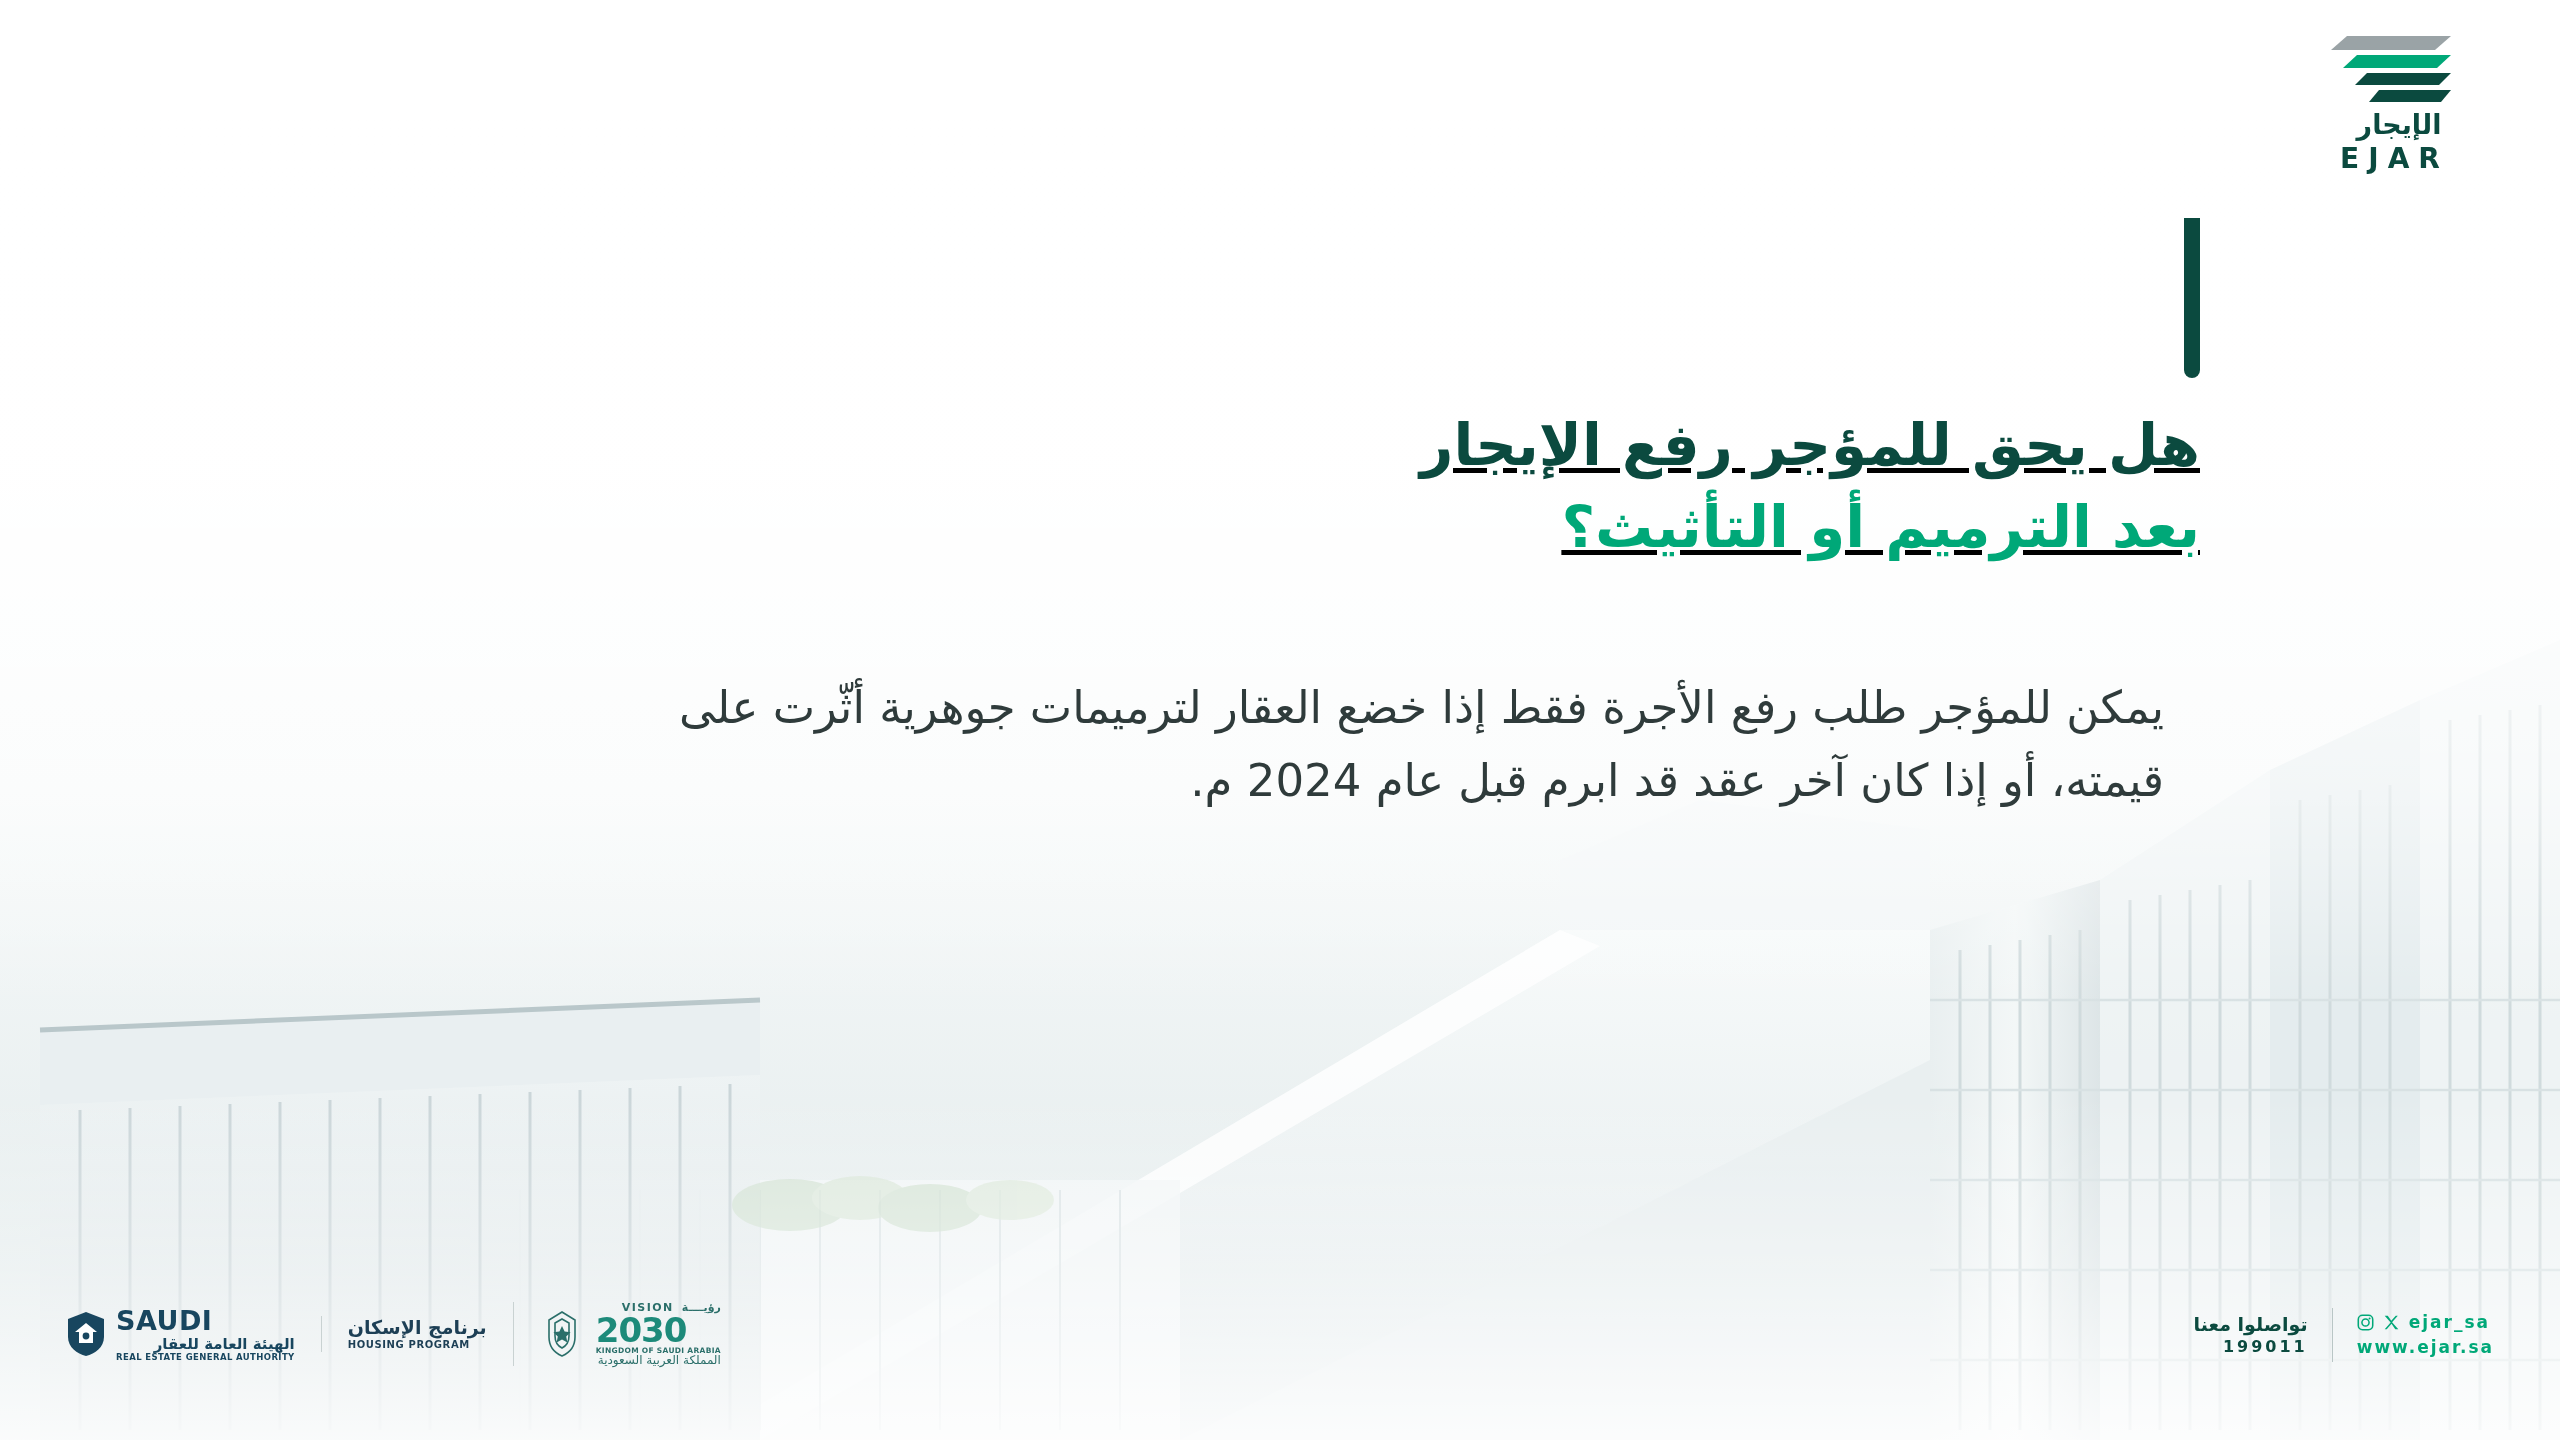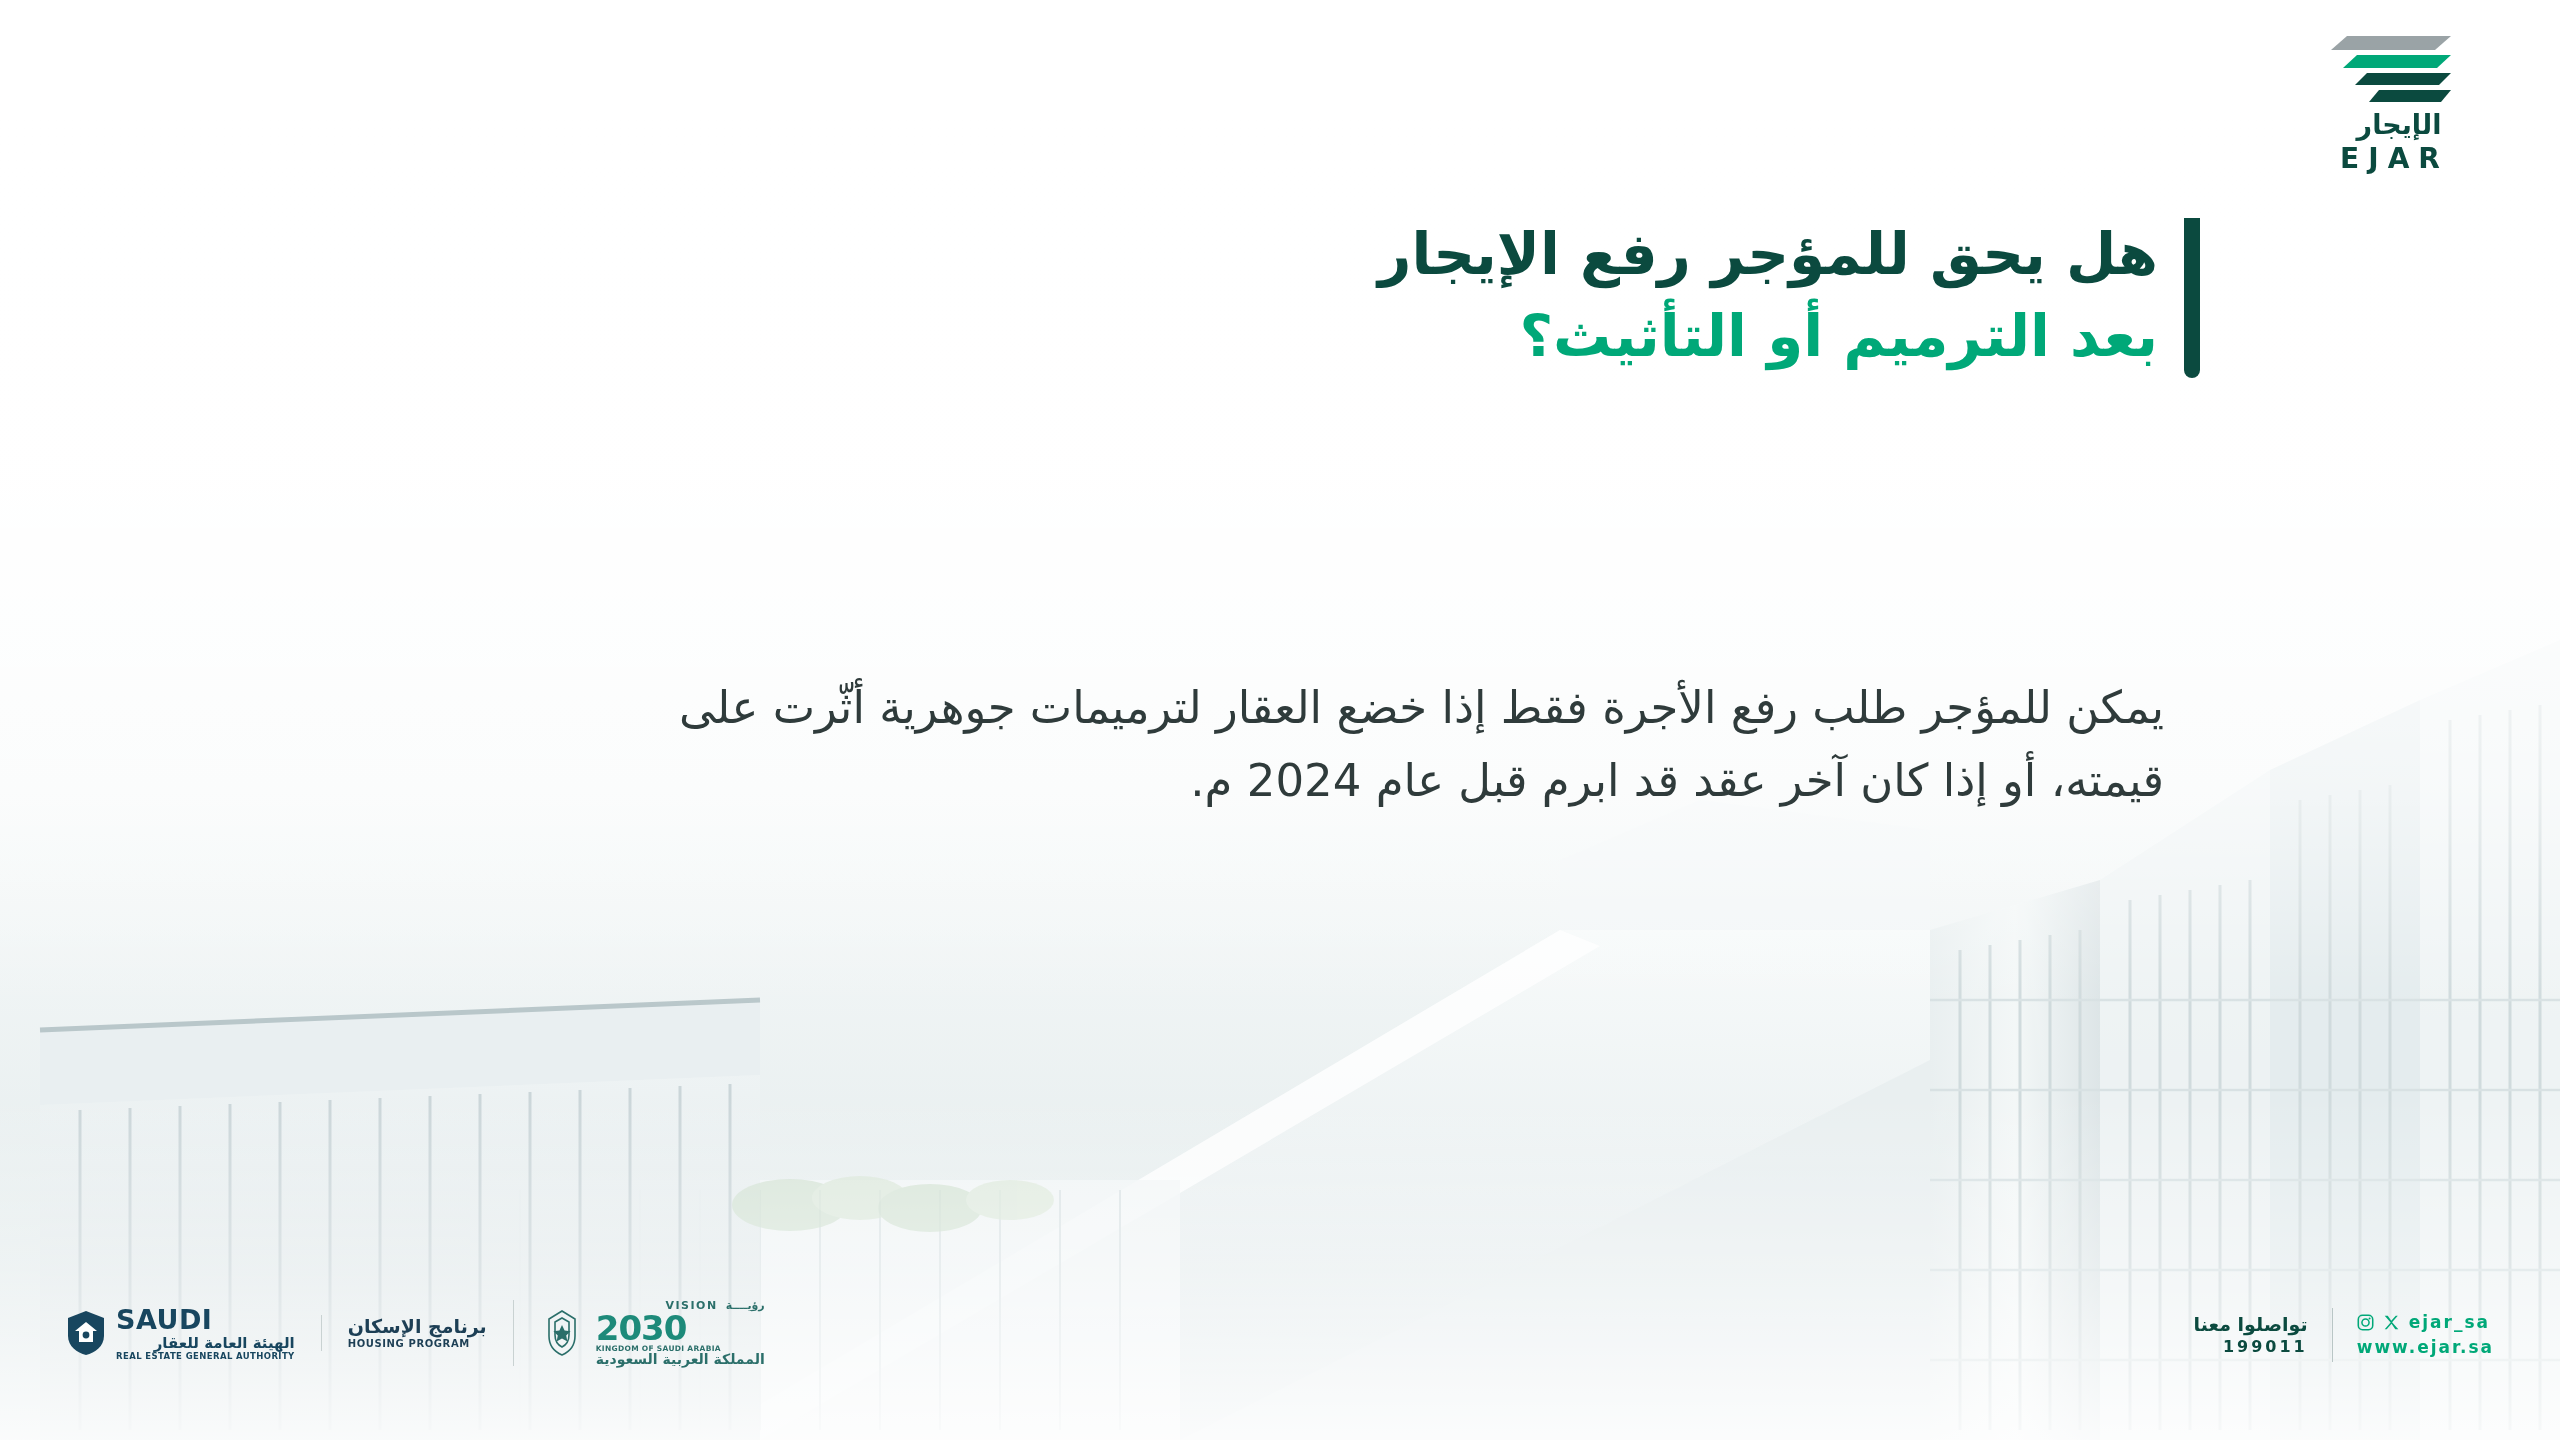--- a/index.html
+++ b/index.html
@@ -68,23 +68,24 @@
     margin-top: 2px;
     padding-right: 9px;
   }
 
   
   .headline-block {
     position: absolute;
     top: 212px;
     right: 360px;
     display: flex;
-    flex-direction: row;
-    align-items: center;
+    flex-direction: column;
+    align-items: flex-start;
     gap: 26px;
+    text-decoration: underline;
   }
   .headline-rule {
     width: 16px;
     height: 160px;
     background: #0b4a3f;
     border-radius: 0 0 16px 16px;
     margin-top: 6px;
     flex: none;
   }
   .headline-text {
@@ -142,21 +143,21 @@
   .housing .h-ar { font-size: 19px; font-weight: 700; color: #1d3f55; }
   .housing .h-en { font-size: 10px; font-weight: 700; color: #1d3f55; letter-spacing: .6px; direction: ltr; text-align: left; }
 
   .vision { display: flex; align-items: center; gap: 12px; }
   .vision .v-emblem { width: 44px; height: 50px; flex: none; }
   .vision .v-txt { line-height: 1; text-align: left; }
   .vision .v-ar-small { font-size: 11px; color: #2b6f6a; font-weight: 700; direction: rtl; text-align: right; }
   .vision .v-en-small { font-size: 11px; color: #2b6f6a; font-weight: 700; letter-spacing: 1.5px; }
   .vision .v-2030 { font-size: 34px; font-weight: 700; color: #1d8a7a; letter-spacing: -1px; }
   .vision .v-kingdom { font-size: 7.5px; font-weight: 700; color: #2b6f6a; letter-spacing: .3px; }
-  .vision .v-kingdom-ar { font-size: 14px; font-weight: 700; color: #2b6f6a; direction: rtl; text-align: right; }
+  .vision .v-kingdom-ar { font-size: 12px; font-weight: 400; color: #2b6f6a; direction: rtl; text-align: right; }
 
   
   .contact {
     position: absolute;
     right: 66px;
     bottom: 78px;
     display: flex;
     flex-direction: row;
     align-items: center;
     gap: 24px;

